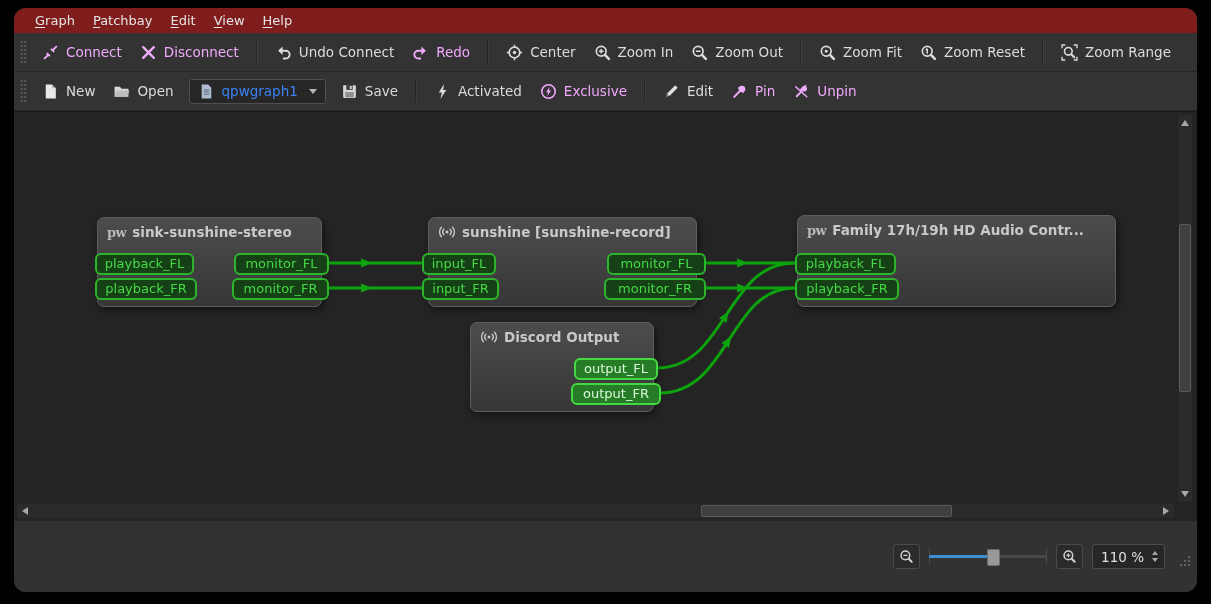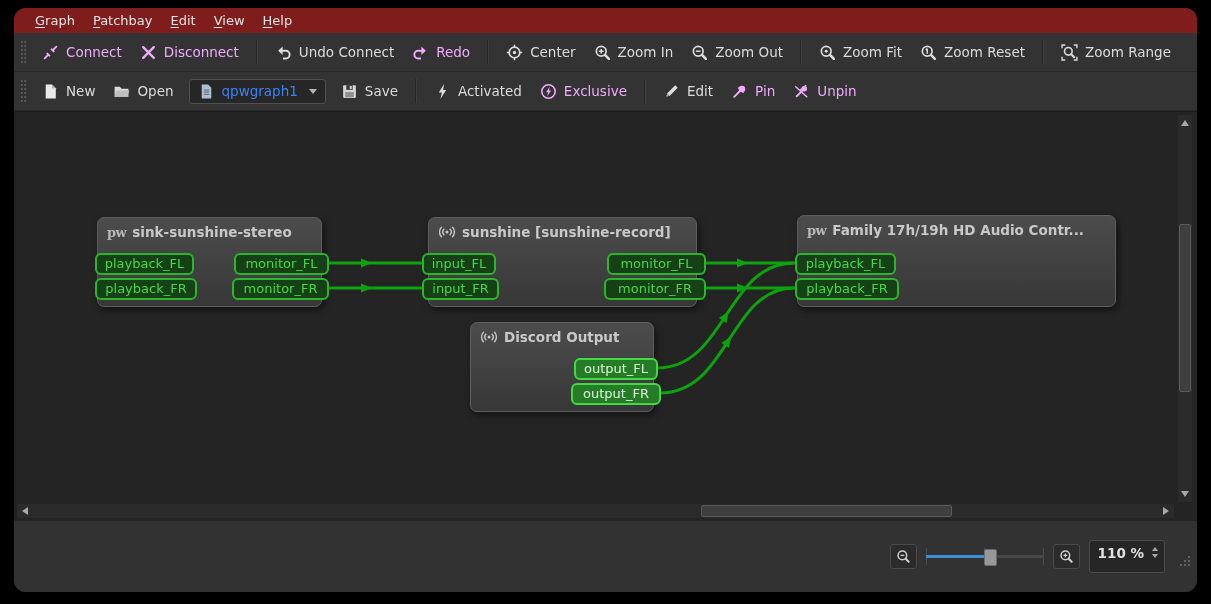--- a/index.html
+++ b/index.html
@@ -54,21 +54,21 @@
   .statusbar{height:35px;background:#323232;display:flex;align-items:center;justify-content:flex-end;
     gap:9px;padding-right:6px;flex:1 0 auto;}
   .zoombtn{width:25px;height:23px;background:#2b2b2b;border:1px solid #4a4a4a;border-radius:3px;
     display:flex;align-items:center;justify-content:center;color:#cfcfcf;}
   .slider{position:relative;width:118px;height:23px;}
   .slider .track{position:absolute;left:0;right:0;top:10px;height:3px;background:#484848;}
   .slider .fill{position:absolute;left:0;top:10px;height:3px;background:#3b8fd6;}
   .slider .tick{position:absolute;top:3px;width:1px;height:17px;background:#4a4a4a;}
   .slider .handle{position:absolute;top:4px;width:11px;height:15px;background:#989898;border:1px solid #6c6c6c;border-radius:2px;}
   .spinbox{display:flex;align-items:center;background:#262626;border:1px solid #4c4c4c;border-radius:3px;
-    height:23px;padding:0 4px 8px 8px;color:#e0e0e0;font-size:13.5px;gap:6px;font-weight:bold;}
+    height:23px;padding:0 4px 0 8px;color:#e0e0e0;font-size:13.5px;gap:6px;}
   .spin-arrows{display:flex;flex-direction:column;gap:3px;padding:2px 2px;}
   .spin-arrows .tri-up{border-left-width:3.5px;border-right-width:3.5px;border-bottom-width:4.5px;}
   .spin-arrows .tri-down{border-left-width:3.5px;border-right-width:3.5px;border-top-width:4.5px;}
   .sizegrip{margin-left:4px;margin-top:8px;}
 </style>
 </head>
 <body>
 
 <div class="window">
 

